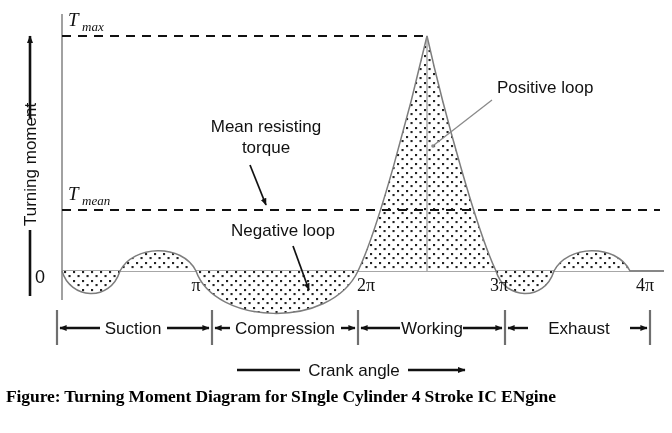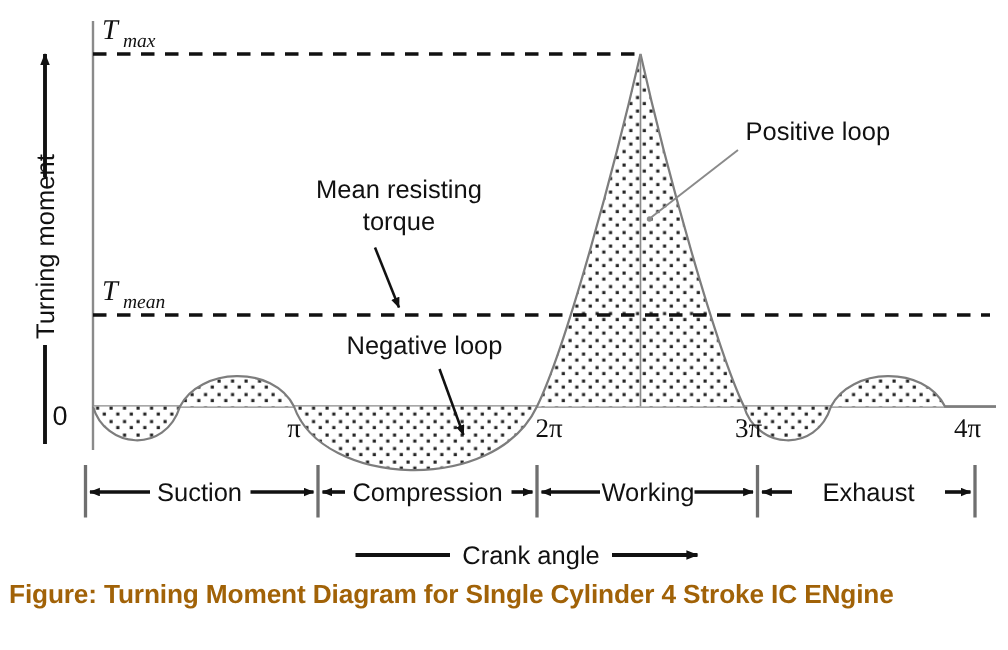--- a/index.html
+++ b/index.html
@@ -69,24 +69,24 @@
   .axis-title {
     font-family: "Liberation Sans", sans-serif;
     font-size: 17px;
     fill: #111111;
   }
   .caption {
     position: absolute;
     left: 6px;
     top: 385px;
     width: 660px;
-    font-family: Liberation Sans, sans-serif;
+    font-family: Liberation Serif, serif;
     font-size: 17.5px;
     font-weight: bold;
-    color: #a16207;
+    color: #000000;
     line-height: 1.28;
     letter-spacing: -0.1px;
   }
 </style>
 </head>
 <body>
 
 <div id="page">
 
   <svg id="diagram" viewBox="0 0 672 433">

